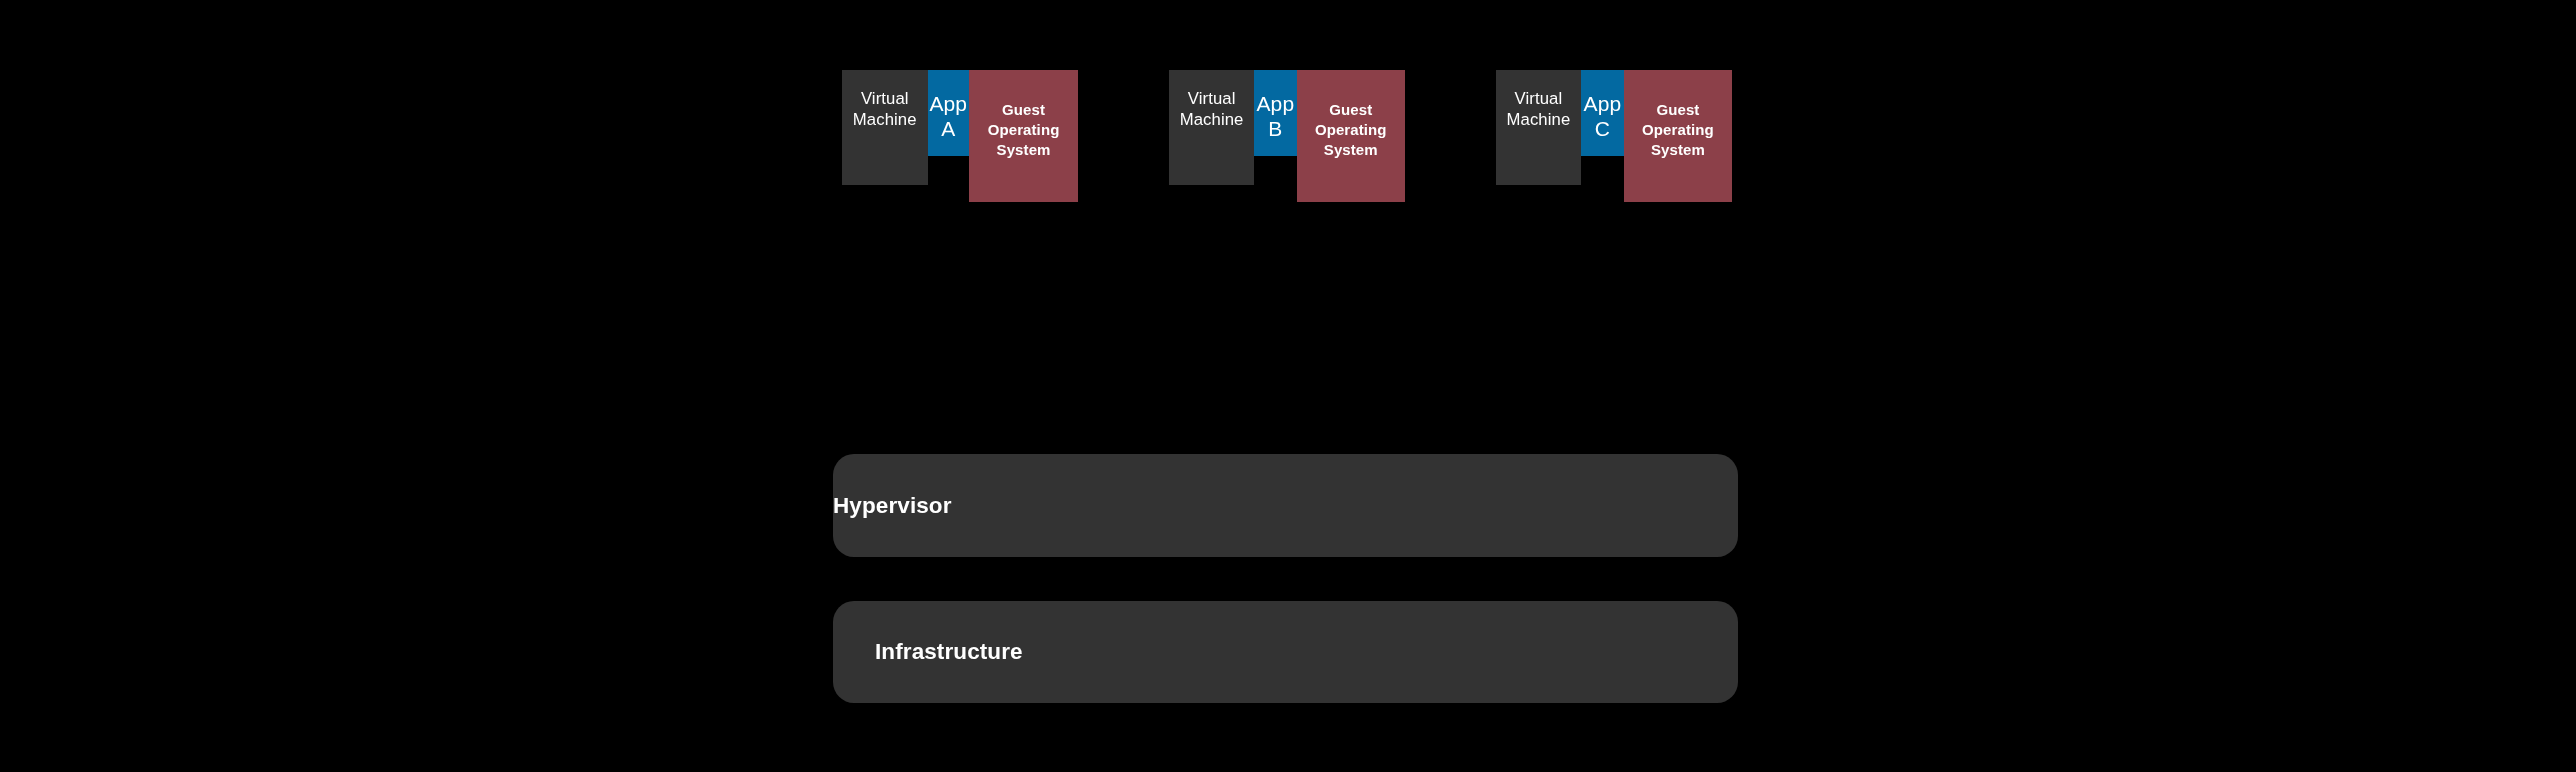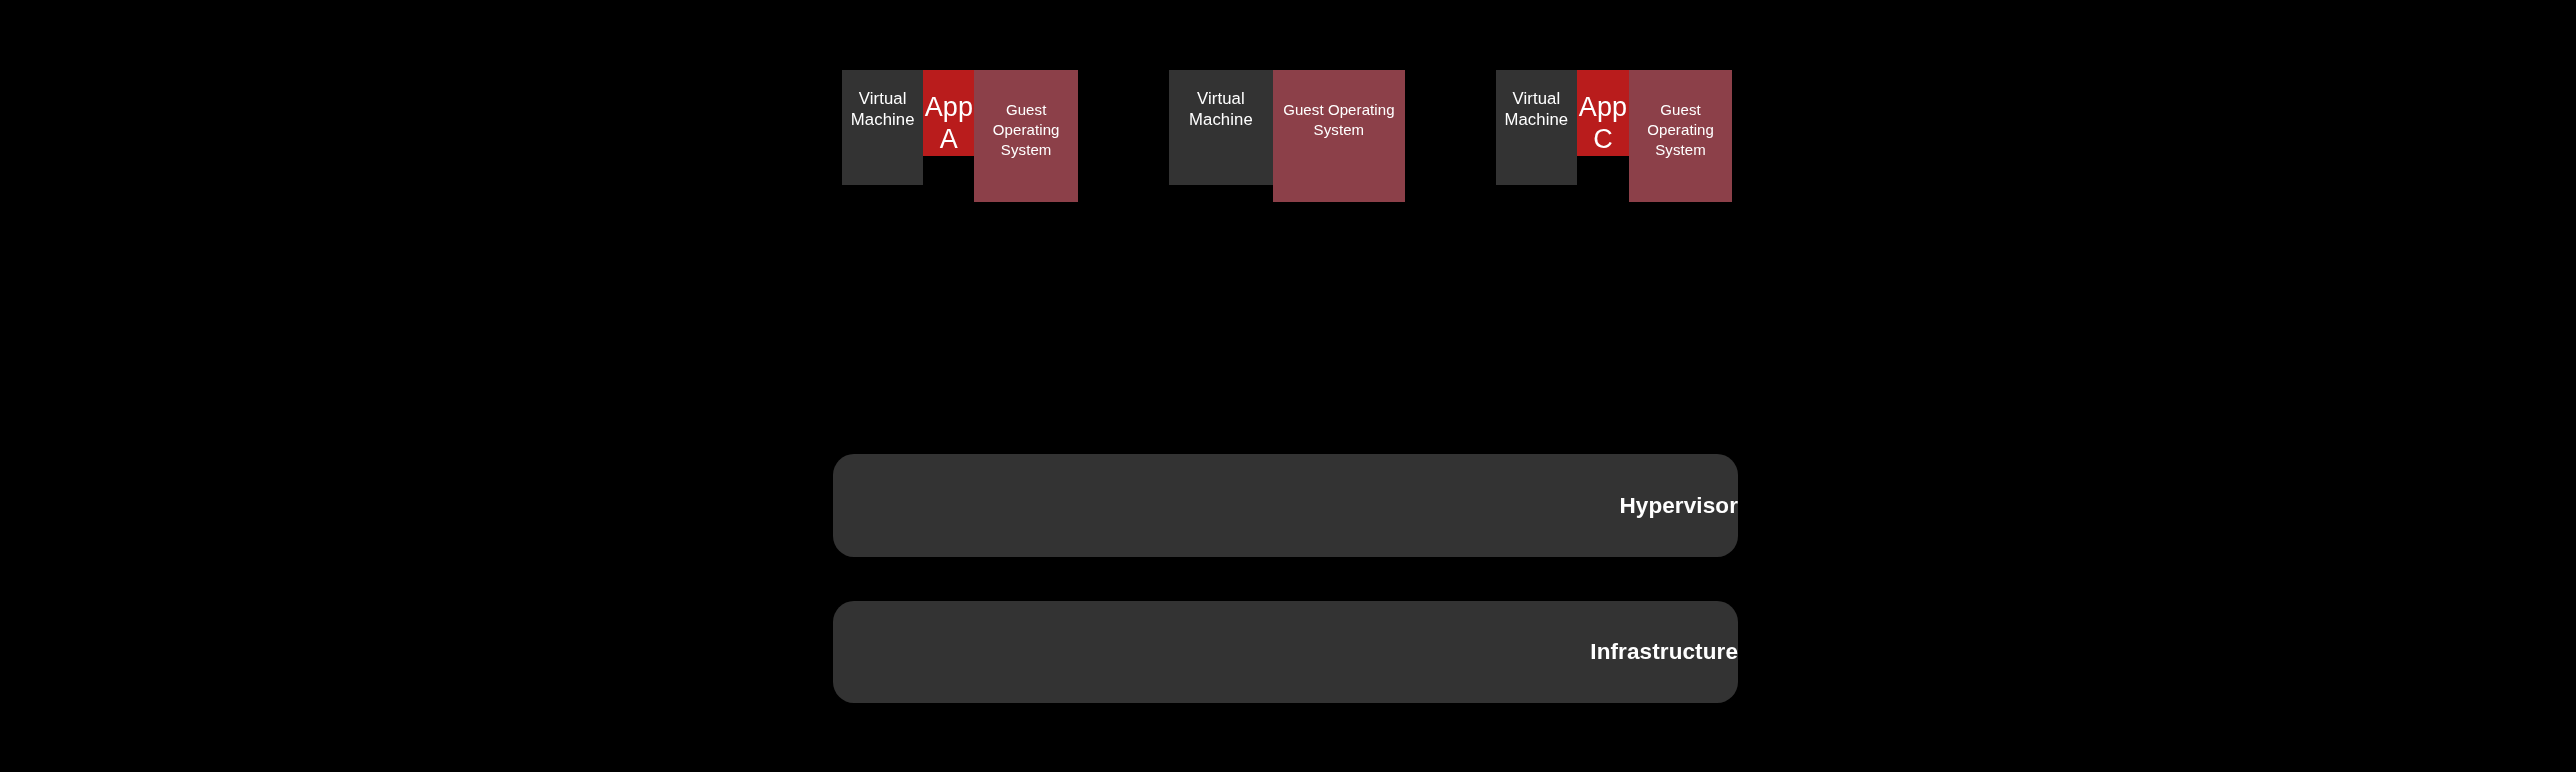--- a/index.html
+++ b/index.html
@@ -59,54 +59,54 @@
     background: #333333;
     font-size: 16.7px;
     font-weight: 400;
     letter-spacing: 0.1px;
     padding-top: 19.3px;
     line-height: 1.25;
   }
 
   .band-app {
     height: 86px;
-    background: #b91c1c;
-    font-size: 27px;
+    background: #0369a1;
+    font-size: 21px;
     font-weight: 400;
     letter-spacing: 0.1px;
     padding-top: 20.6px;
     line-height: 1.2;
   }
 
   .band-os {
     height: 132px;
     background: #8c4049;
     font-size: 15px;
-    font-weight: 400;
+    font-weight: 700;
     letter-spacing: 0.1px;
     padding-top: 30px;
     line-height: 1.33;
   }
 
   .band-os .os-text {
     display: block;
     max-width: 148px;
   }
 
   
   .wide-bar {
     position: absolute;
     left: 833px;
     width: 905px;
     height: 103px;
     background: #333333;
     border-radius: 21px;
     display: flex;
     align-items: center;
-    justify-content: flex-end;
+    justify-content: flex-start;
     color: #ffffff;
     font-size: 22.5px;
     font-weight: 600;
     letter-spacing: 0.1px;
     box-sizing: border-box;
   }
 
   #bar-hypervisor { top: 454px; }
   #bar-infrastructure { top: 601px; height: 102px; padding-left: 42px; }
 </style>
@@ -126,20 +126,23 @@
       </div>
       <div class="vm-band band-os">
         <span class="os-text">Guest Operating System</span>
       </div>
     </div>
 
     <div class="vm-column">
       <div class="vm-band band-vm">
         <span>Virtual Machine</span>
       </div>
+      <div class="vm-band band-app">
+        <span>App B</span>
+      </div>
       <div class="vm-band band-os">
         <span class="os-text">Guest Operating System</span>
       </div>
     </div>
 
     <div class="vm-column">
       <div class="vm-band band-vm">
         <span>Virtual Machine</span>
       </div>
       <div class="vm-band band-app">

